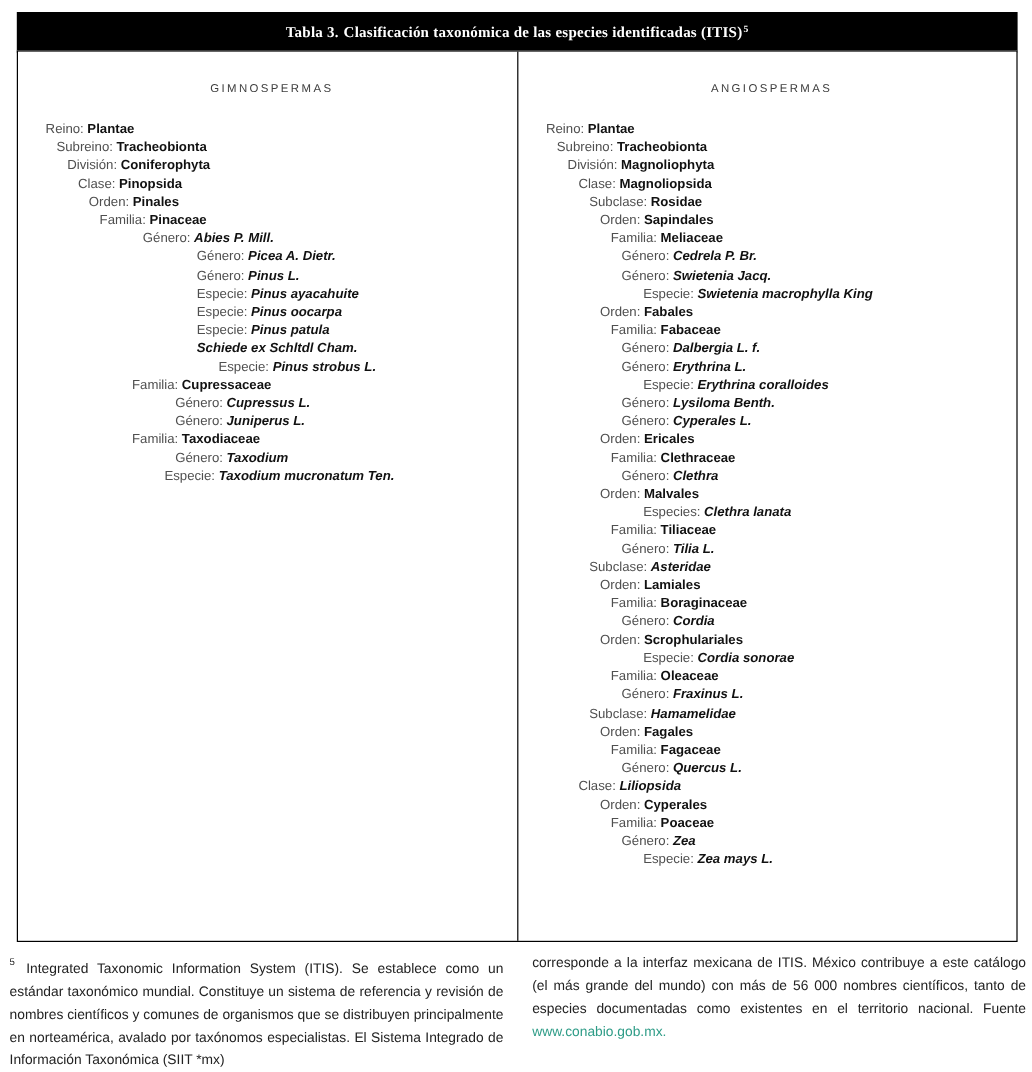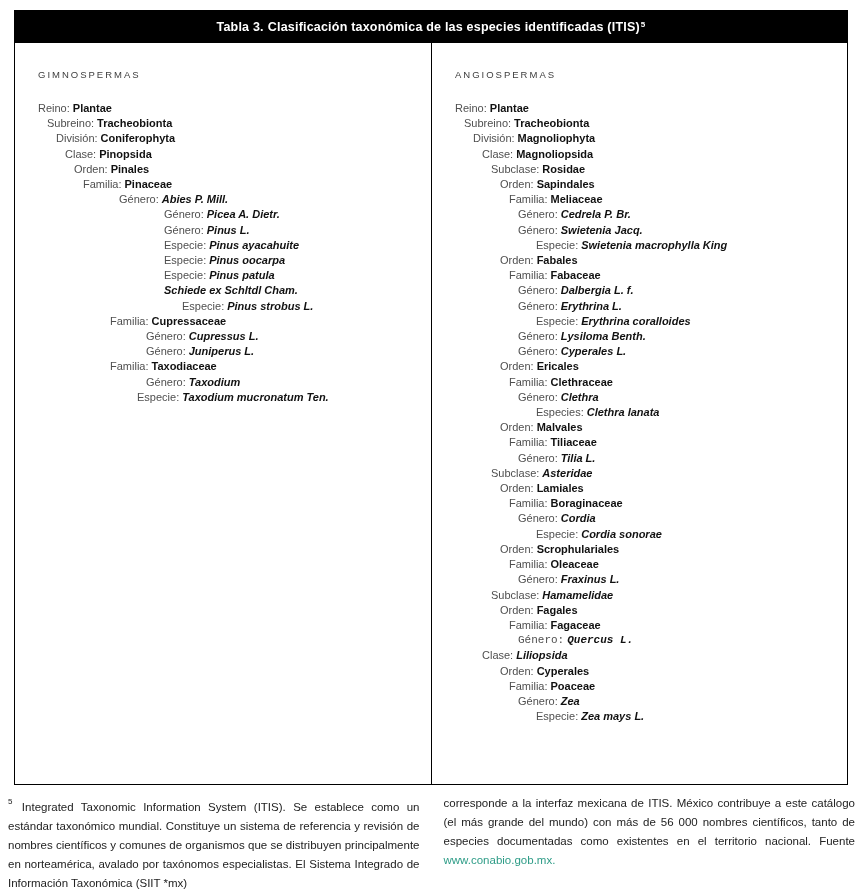--- a/index.html
+++ b/index.html
@@ -15,36 +15,38 @@
 
   
   .title-bar {
     position: absolute; left: 14px; top: 10px;
     width: 834px; height: 34px;
     background: #000;
     color: #fff;
     display: flex; align-items: center; justify-content: center;
     font-size: 12.5px;
     letter-spacing: 0.2px;
+    font-family: Liberation Serif, serif;
   }
   .t-bold { font-weight: bold; }
   .t-rest { font-weight: bold; margin-left: 4px; }
   .t-sup { font-size: 8px; vertical-align: super; font-weight: bold; margin-left: 1px; position: relative; top: -3px; }
 
   
   .table-box {
     position: absolute; left: 14px; top: 42px;
     width: 834px; height: 743px;
     border: 1px solid #000;
     display: flex;
     background: #fff;
   }
   .col { flex: 1 1 50%; padding: 26px 16px 0 23px; overflow: hidden; }
   .col + .col { border-left: 1px solid #000; }
   .col-header {
+    text-align: center;
     font-size: 9.5px;
     letter-spacing: 2px;
     color: #3d3d3d;
     margin-bottom: 21px;
   }
   .tax-rows { font-size: 11px; }
   .tax-row { line-height: 15.2px; white-space: nowrap; }
   .tax-label { color: #4f4f4f; margin-right: 3px; }
   .tax-value { font-weight: bold; color: #111; }
   .tax-value.italic { font-style: italic; }
@@ -115,36 +117,36 @@
           <div class="tax-row" style="padding-left: 45px;"><span class="tax-label">Orden:</span><span class="tax-value">Fabales</span></div>
           <div class="tax-row" style="padding-left: 54px;"><span class="tax-label">Familia:</span><span class="tax-value">Fabaceae</span></div>
           <div class="tax-row" style="padding-left: 63px;"><span class="tax-label">Género:</span><span class="tax-value italic">Dalbergia L. f.</span></div>
           <div class="tax-row" style="padding-left: 63px;"><span class="tax-label">Género:</span><span class="tax-value italic">Erythrina L.</span></div>
           <div class="tax-row" style="padding-left: 81px;"><span class="tax-label">Especie:</span><span class="tax-value italic">Erythrina coralloides</span></div>
           <div class="tax-row" style="padding-left: 63px;"><span class="tax-label">Género:</span><span class="tax-value italic">Lysiloma Benth.</span></div>
           <div class="tax-row" style="padding-left: 63px;"><span class="tax-label">Género:</span><span class="tax-value italic">Cyperales L.</span></div>
           <div class="tax-row" style="padding-left: 45px;"><span class="tax-label">Orden:</span><span class="tax-value">Ericales</span></div>
           <div class="tax-row" style="padding-left: 54px;"><span class="tax-label">Familia:</span><span class="tax-value">Clethraceae</span></div>
           <div class="tax-row" style="padding-left: 63px;"><span class="tax-label">Género:</span><span class="tax-value italic">Clethra</span></div>
+          <div class="tax-row" style="padding-left: 45px;"><span class="tax-label">Orden:</span><span class="tax-value">Malvales</span></div>
           <div class="tax-row" style="padding-left: 81px;"><span class="tax-label">Especies:</span><span class="tax-value italic">Clethra lanata</span></div>
-          <div class="tax-row" style="padding-left: 45px;"><span class="tax-label">Orden:</span><span class="tax-value">Malvales</span></div>
           <div class="tax-row" style="padding-left: 54px;"><span class="tax-label">Familia:</span><span class="tax-value">Tiliaceae</span></div>
           <div class="tax-row" style="padding-left: 63px;"><span class="tax-label">Género:</span><span class="tax-value italic">Tilia L.</span></div>
           <div class="tax-row" style="padding-left: 36px;"><span class="tax-label">Subclase:</span><span class="tax-value italic">Asteridae</span></div>
           <div class="tax-row" style="padding-left: 45px;"><span class="tax-label">Orden:</span><span class="tax-value">Lamiales</span></div>
           <div class="tax-row" style="padding-left: 54px;"><span class="tax-label">Familia:</span><span class="tax-value">Boraginaceae</span></div>
           <div class="tax-row" style="padding-left: 63px;"><span class="tax-label">Género:</span><span class="tax-value italic">Cordia</span></div>
+          <div class="tax-row" style="padding-left: 45px;"><span class="tax-label">Orden:</span><span class="tax-value">Scrophulariales</span></div>
           <div class="tax-row" style="padding-left: 81px;"><span class="tax-label">Especie:</span><span class="tax-value italic">Cordia sonorae</span></div>
-          <div class="tax-row" style="padding-left: 45px;"><span class="tax-label">Orden:</span><span class="tax-value">Scrophulariales</span></div>
           <div class="tax-row" style="padding-left: 54px;"><span class="tax-label">Familia:</span><span class="tax-value">Oleaceae</span></div>
           <div class="tax-row" style="padding-left: 63px;"><span class="tax-label">Género:</span><span class="tax-value italic">Fraxinus L.</span></div>
           <div class="tax-row" style="padding-left: 36px;"><span class="tax-label">Subclase:</span><span class="tax-value italic">Hamamelidae</span></div>
           <div class="tax-row" style="padding-left: 45px;"><span class="tax-label">Orden:</span><span class="tax-value">Fagales</span></div>
           <div class="tax-row" style="padding-left: 54px;"><span class="tax-label">Familia:</span><span class="tax-value">Fagaceae</span></div>
-          <div class="tax-row" style="padding-left: 63px; font-family: Liberation Mono, monospace;"><span class="tax-label">Género:</span><span class="tax-value italic">Quercus L.</span></div>
+          <div class="tax-row" style="padding-left: 63px;"><span class="tax-label">Género:</span><span class="tax-value italic">Quercus L.</span></div>
           <div class="tax-row" style="padding-left: 27px;"><span class="tax-label">Clase:</span><span class="tax-value italic">Liliopsida</span></div>
           <div class="tax-row" style="padding-left: 45px;"><span class="tax-label">Orden:</span><span class="tax-value">Cyperales</span></div>
           <div class="tax-row" style="padding-left: 54px;"><span class="tax-label">Familia:</span><span class="tax-value">Poaceae</span></div>
           <div class="tax-row" style="padding-left: 63px;"><span class="tax-label">Género:</span><span class="tax-value italic">Zea</span></div>
           <div class="tax-row" style="padding-left: 81px;"><span class="tax-label">Especie:</span><span class="tax-value italic">Zea mays L.</span></div>
         </div>
     </div>
   </div>
 
   <div class="footnotes">

